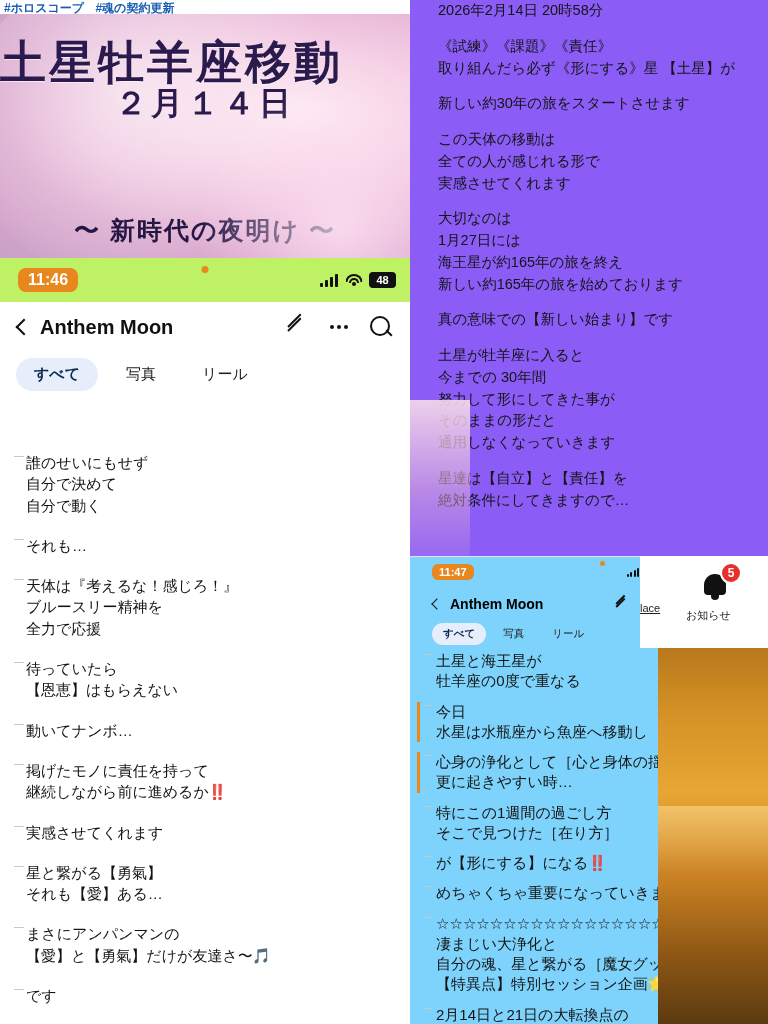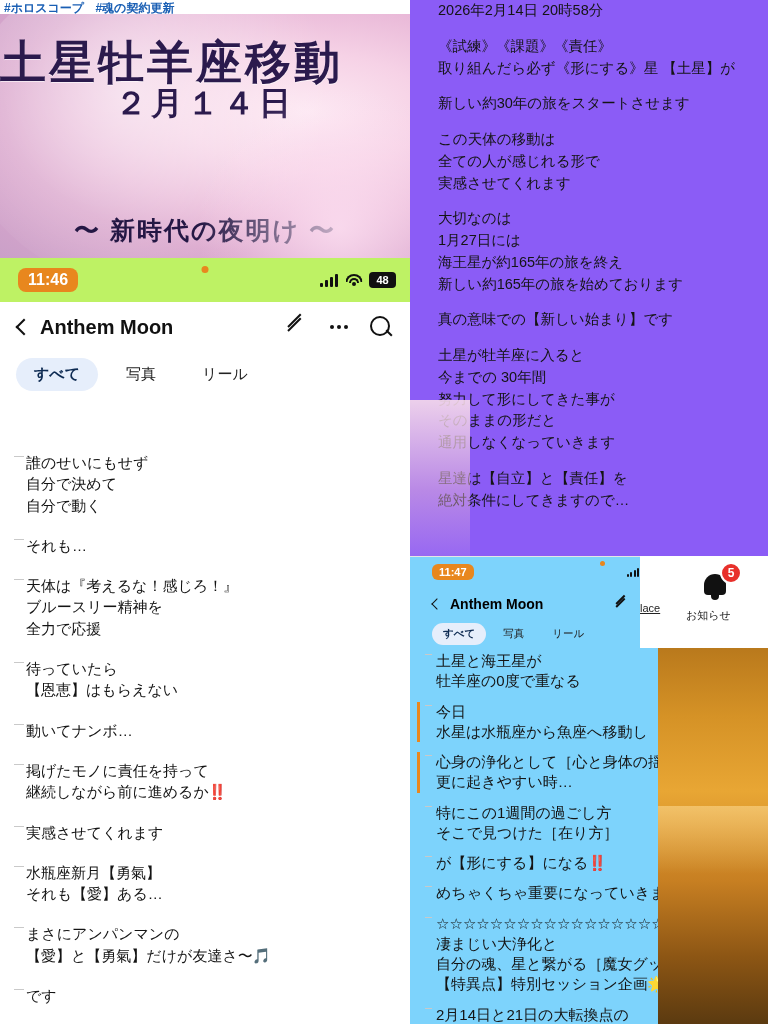--- a/index.html
+++ b/index.html
@@ -308,21 +308,21 @@
       <div class="thread-block">それも…</div>
       <div class="thread-block">天体は『考えるな！感じろ！』
 ブルースリー精神を
 全力で応援</div>
       <div class="thread-block">待っていたら
 【恩恵】はもらえない</div>
       <div class="thread-block">動いてナンボ…</div>
       <div class="thread-block">掲げたモノに責任を持って
 継続しながら前に進めるか‼️</div>
       <div class="thread-block">実感させてくれます</div>
-      <div class="thread-block">水瓶座新月【勇氣】
+      <div class="thread-block">星と繋がる【勇氣】
 それも【愛】ある…</div>
       <div class="thread-block">まさにアンパンマンの
 【愛】と【勇氣】だけが友達さ〜🎵</div>
       <div class="thread-block">です</div>
       <div class="thread-block">そして</div>
     </div>
   </div>
 
   <div class="right-col">
     <div class="right-fade"></div>

